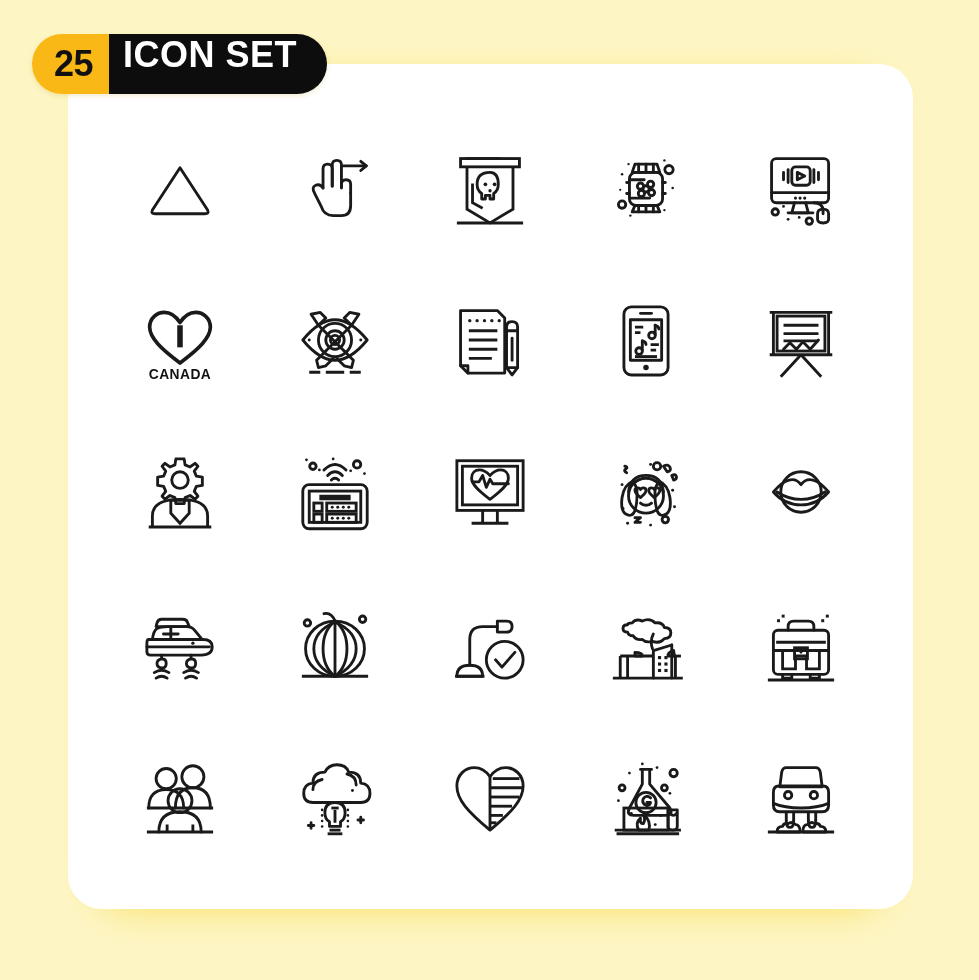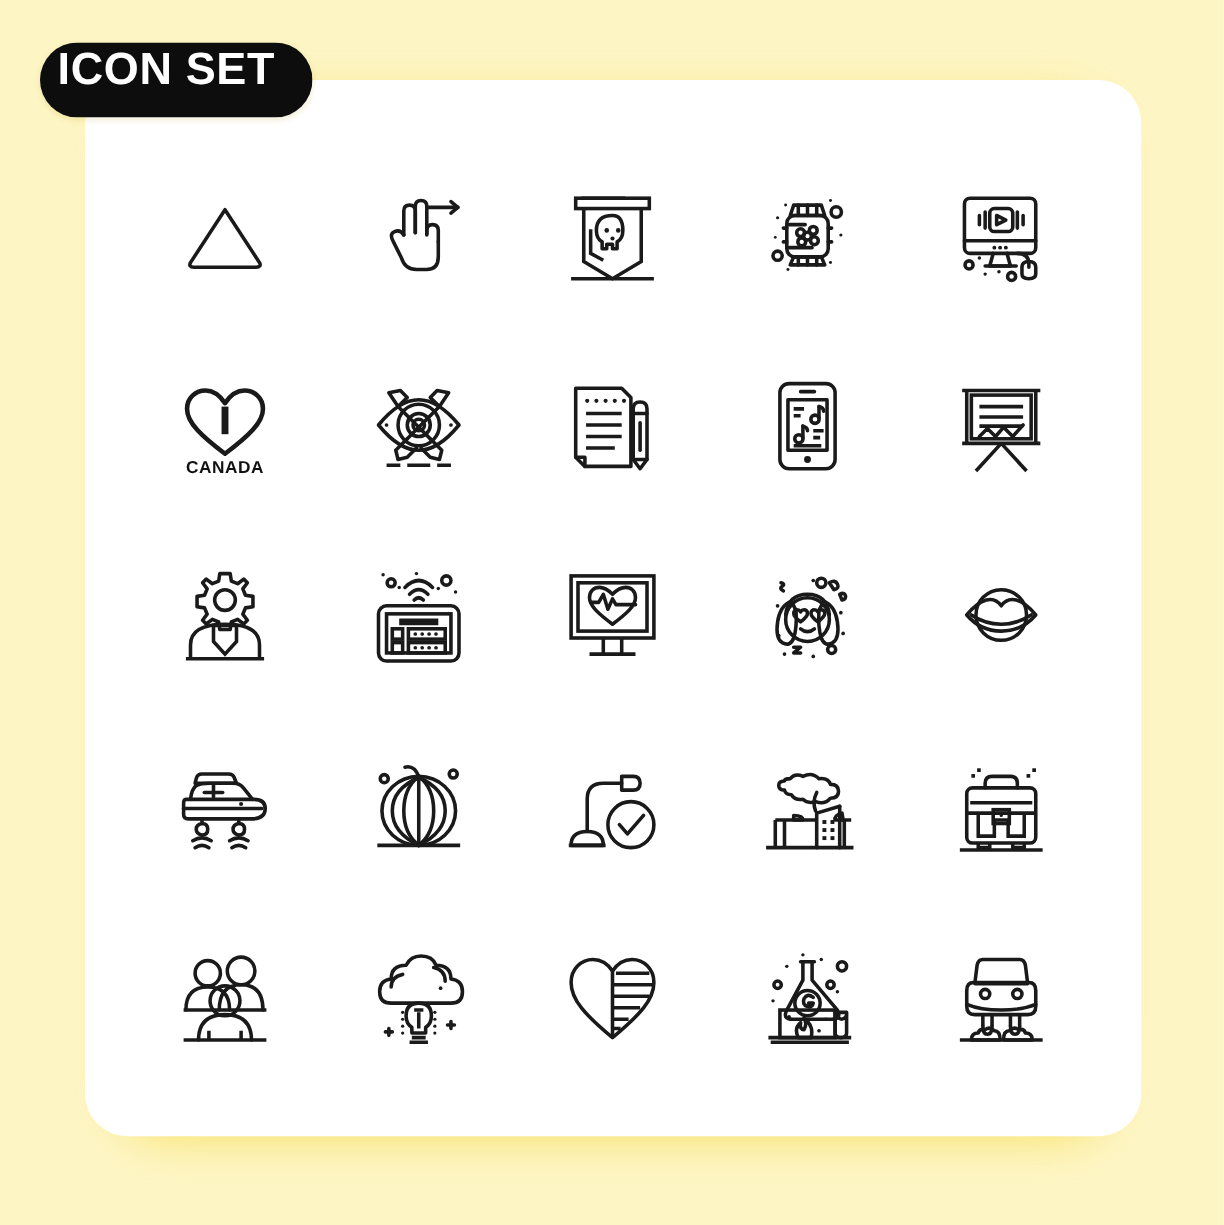--- a/index.html
+++ b/index.html
@@ -104,20 +104,21 @@
     letter-spacing:0.5px;
   }
 </style>
 </head>
 <body>
 
 <div class="card-shadow"></div>
 <div class="card"></div>
 
 <div class="badge">
+  <div class="badge-count">25</div>
   <div class="badge-title">ICON SET</div>
 </div>
 
 <div class="grid">
 
   <div class="cell">
     <svg viewBox="0 0 100 100">
       <path class="ln" d="M50 28 L80 74 Q82 78 77 78 L23 78 Q18 78 20 74 Z"></path>
     </svg>
   </div>

